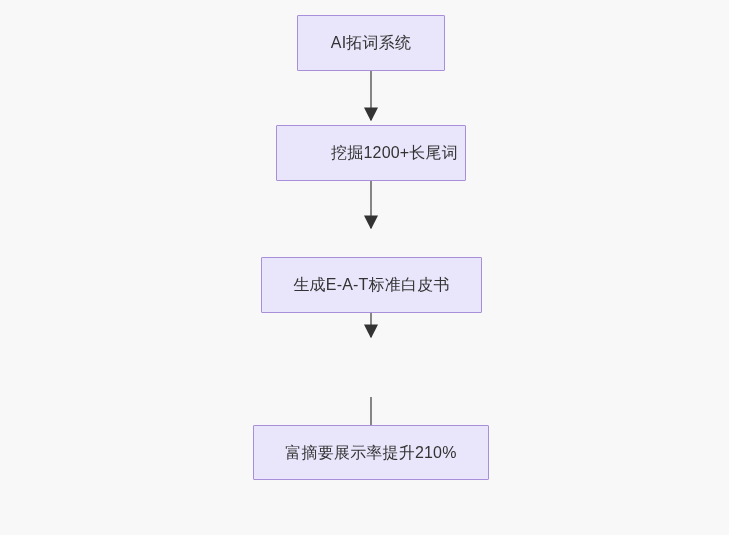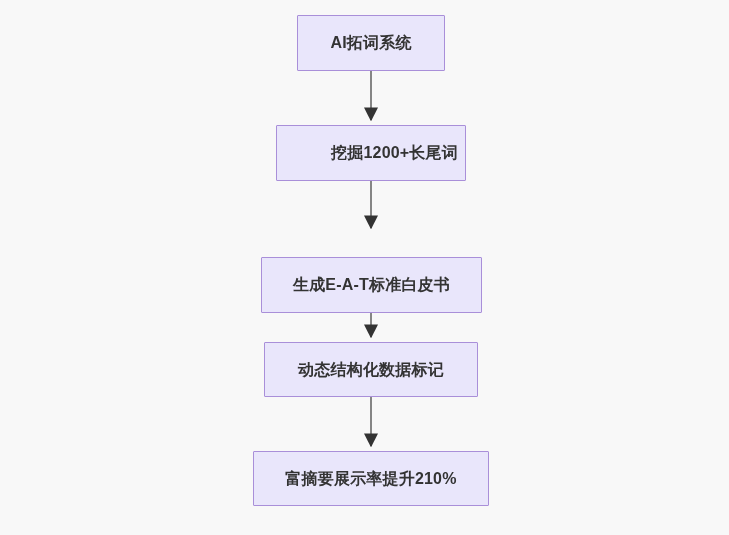--- a/index.html
+++ b/index.html
@@ -24,37 +24,36 @@
   .node {
     position: absolute;
     box-sizing: border-box;
     background: #e9e6fb;
     border: 1.4px solid #a98fd9;
     border-radius: 1px;
     display: flex;
     align-items: center;
     justify-content: center;
     text-align: left;
-    font-weight: bold;
   }
 
   .node-label {
     font-size: 16px;
     line-height: 1.25;
     color: #333333;
     letter-spacing: 0.2px;
     white-space: nowrap;
   }
 
   
   .node-n1 { left: 297px; top: 15px;  width: 148px; height: 56px; }
   .node-n2 { left: 276px; top: 125px; width: 190px; height: 56px; padding-left: 47px; }
   .node-n3 { left: 261px; top: 233px; width: 221px; height: 56px; margin-top: 24px; }
   .node-n4 { left: 264px; top: 342px; width: 214px; height: 55px; }
-  .node-n5 { left: 253px; top: 451px; width: 236px; height: 55px; }
+  .node-n5 { left: 253px; top: 425px; width: 236px; height: 55px; }
 
   .edge {
     position: absolute;
     left: 0;
     top: 0;
     width: 729px;
     height: 535px;
     pointer-events: none;
   }
 </style>
@@ -84,21 +83,18 @@
   </div>
 
   <div class="node node-n2">
     <span class="node-label">挖掘1200+长尾词</span>
   </div>
 
   <div class="node node-n3">
     <span class="node-label">生成E-A-T标准白皮书</span>
   </div>
 
-  <div class="node node-n4">
-    <span class="node-label">动态结构化数据标记</span>
-  </div>
 
   <div class="node node-n5">
     <span class="node-label">富摘要展示率提升210%</span>
   </div>
 
 </div>
 
 </body></html>

